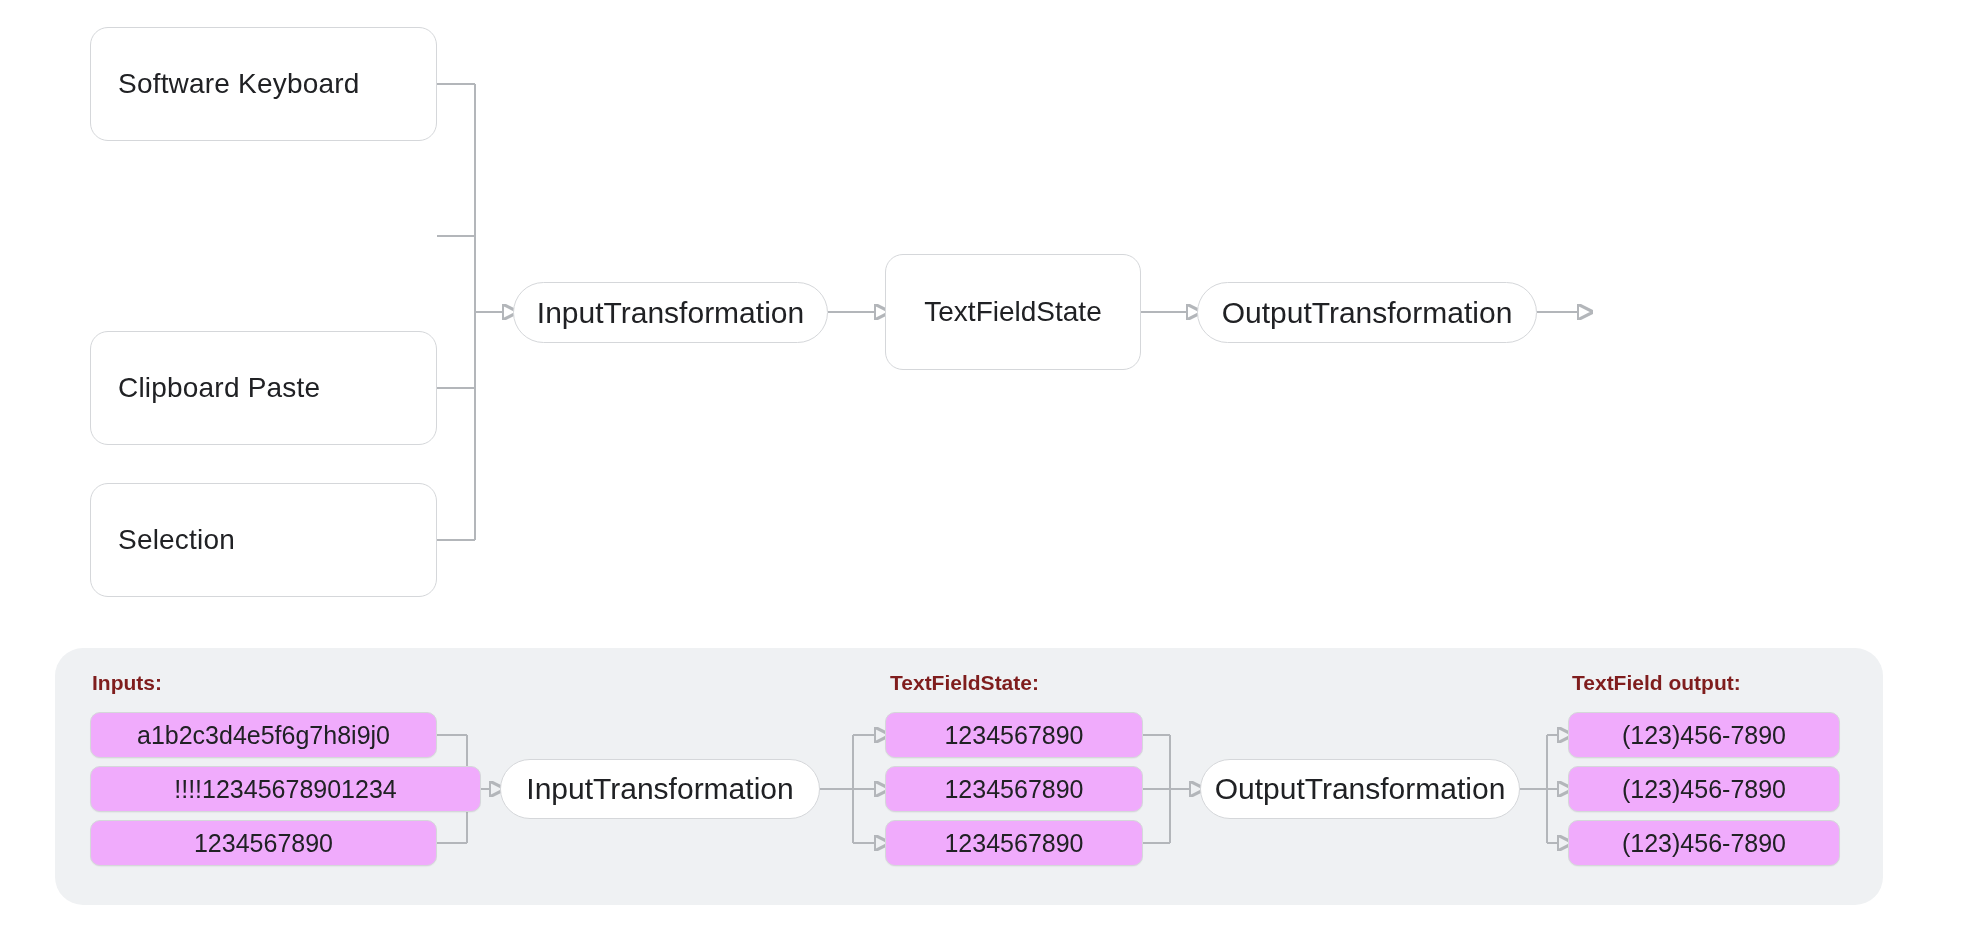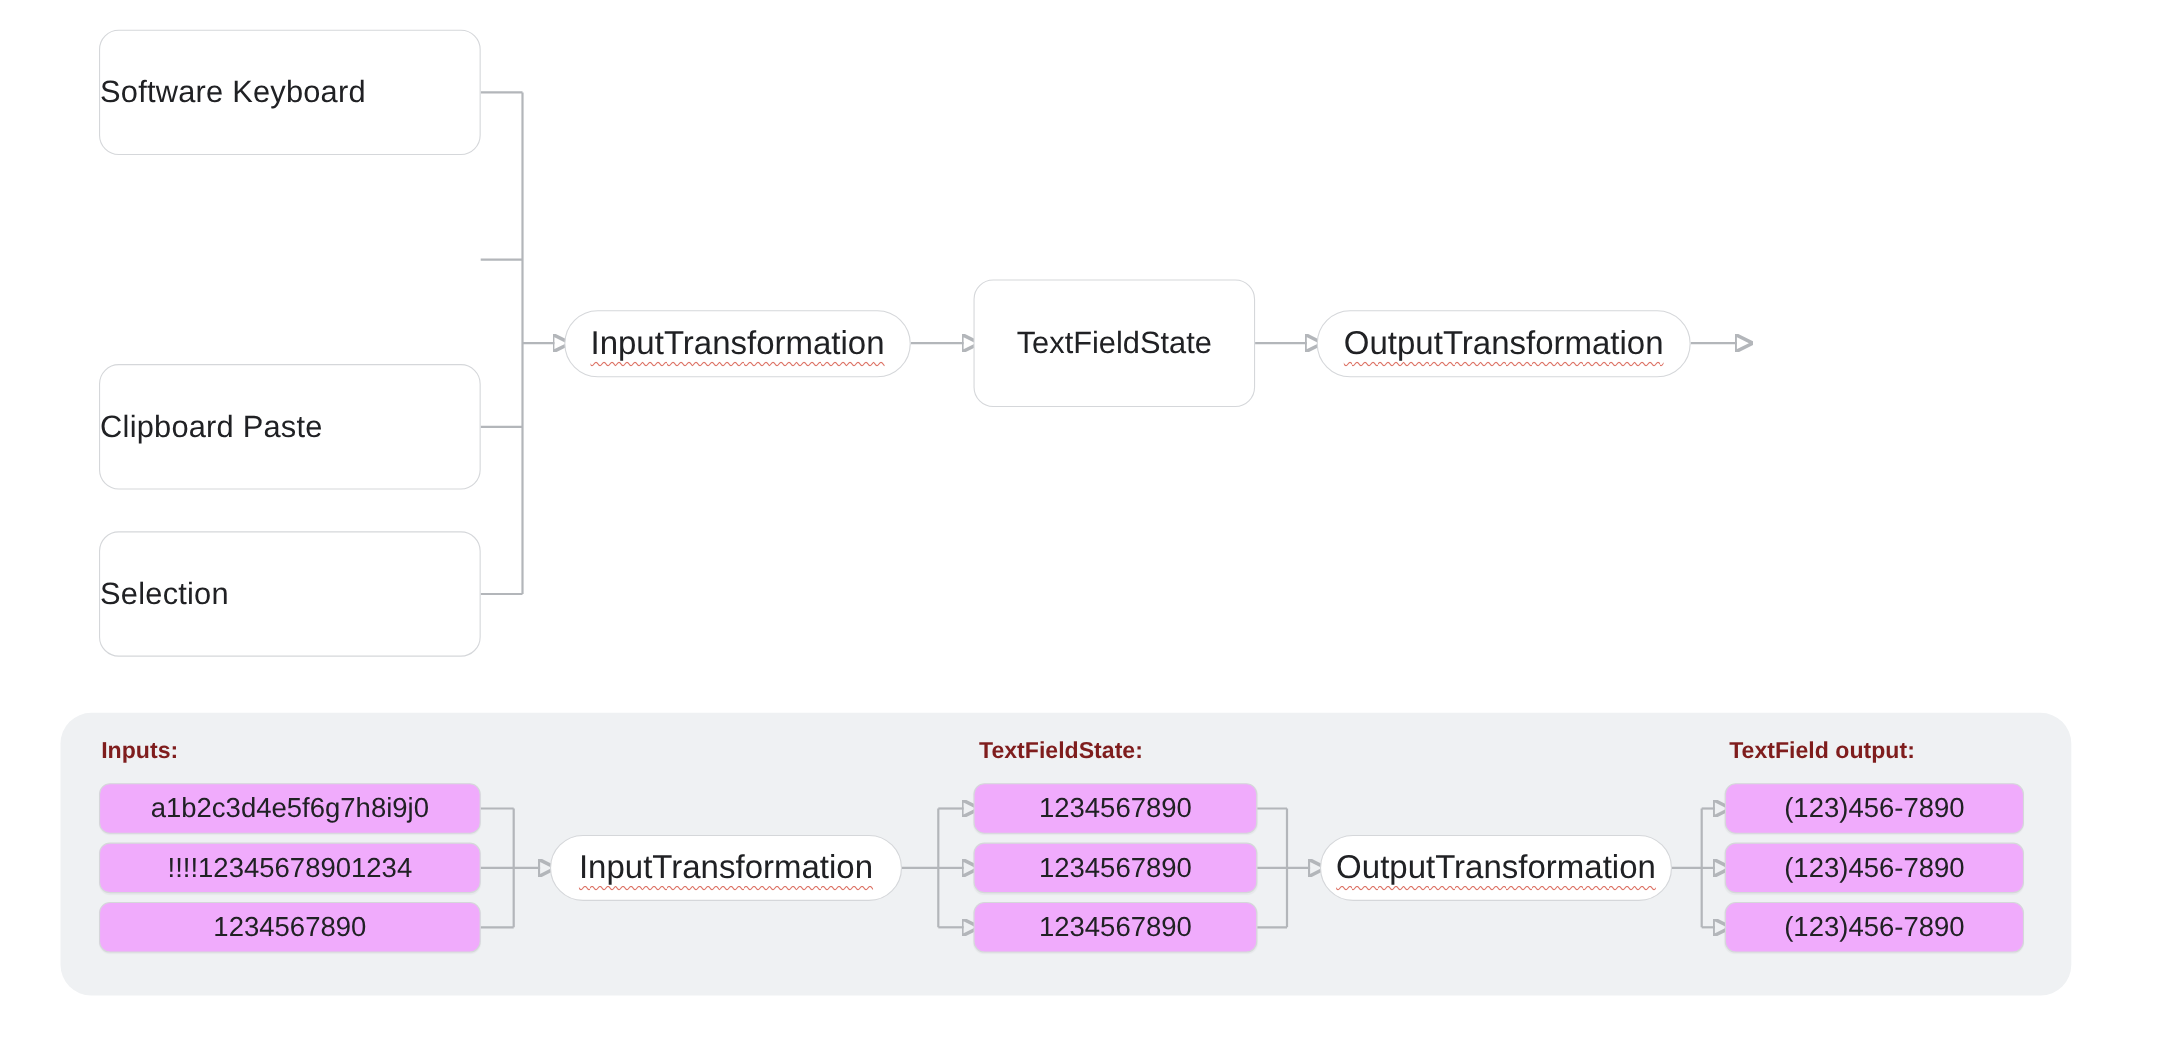--- a/index.html
+++ b/index.html
@@ -13,31 +13,30 @@
     overflow: hidden;
   }
   .wires { position: absolute; left: 0; top: 0; z-index: 1; }
   .wires path { fill: none; stroke: #b3b6ba; stroke-width: 2; }
 
   .node { position: absolute; z-index: 2; box-sizing: border-box; }
 
   .src-box {
     left: 90px; width: 347px; height: 114px;
     background: #fff; border: 1.5px solid #d5d7da; border-radius: 18px;
-    display: flex; align-items: center; 
+    display: flex; align-items: center; padding-left: 27px;
     font-size: 28px; letter-spacing: 0.2px;
   }
 
   .pill {
     background: #fff; border: 1.5px solid #d5d7da; border-radius: 40px;
     display: flex; align-items: center; justify-content: center;
     font-size: 30px; white-space: nowrap;
   }
   .squig {
-    text-decoration: underline;
     text-decoration-style: wavy;
     text-decoration-color: #dd7366;
     text-decoration-thickness: 1px;
     text-underline-offset: 7px;
   }
 
   .state-box {
     left: 885px; top: 254px; width: 256px; height: 116px;
     background: #fff; border: 1.5px solid #d5d7da; border-radius: 18px;
     display: flex; align-items: center; justify-content: center;
@@ -130,21 +129,21 @@
 
   <div class="node panel"></div>
 
   <div class="panel-header" style="left:92px">Inputs:</div>
   <div class="panel-header" style="left:890px">TextFieldState:</div>
   <div class="panel-header" style="left:1572px">TextField output:</div>
 
   <div class="node val-box" style="left:90px; top:712px; width:347px">
     <span>a1b2c3d4e5f6g7h8i9j0</span>
   </div>
-  <div class="node val-box" style="left:90px; top:766px; width:347px">
+  <div class="node val-box" style="left:90px; top:766px; width:391px">
     <span>!!!!12345678901234</span>
   </div>
   <div class="node val-box" style="left:90px; top:820px; width:347px">
     <span>1234567890</span>
   </div>
 
   <div class="node pill" style="left:500px; top:759px; width:320px; height:60px">
     <span class="squig">InputTransformation</span>
   </div>
 

